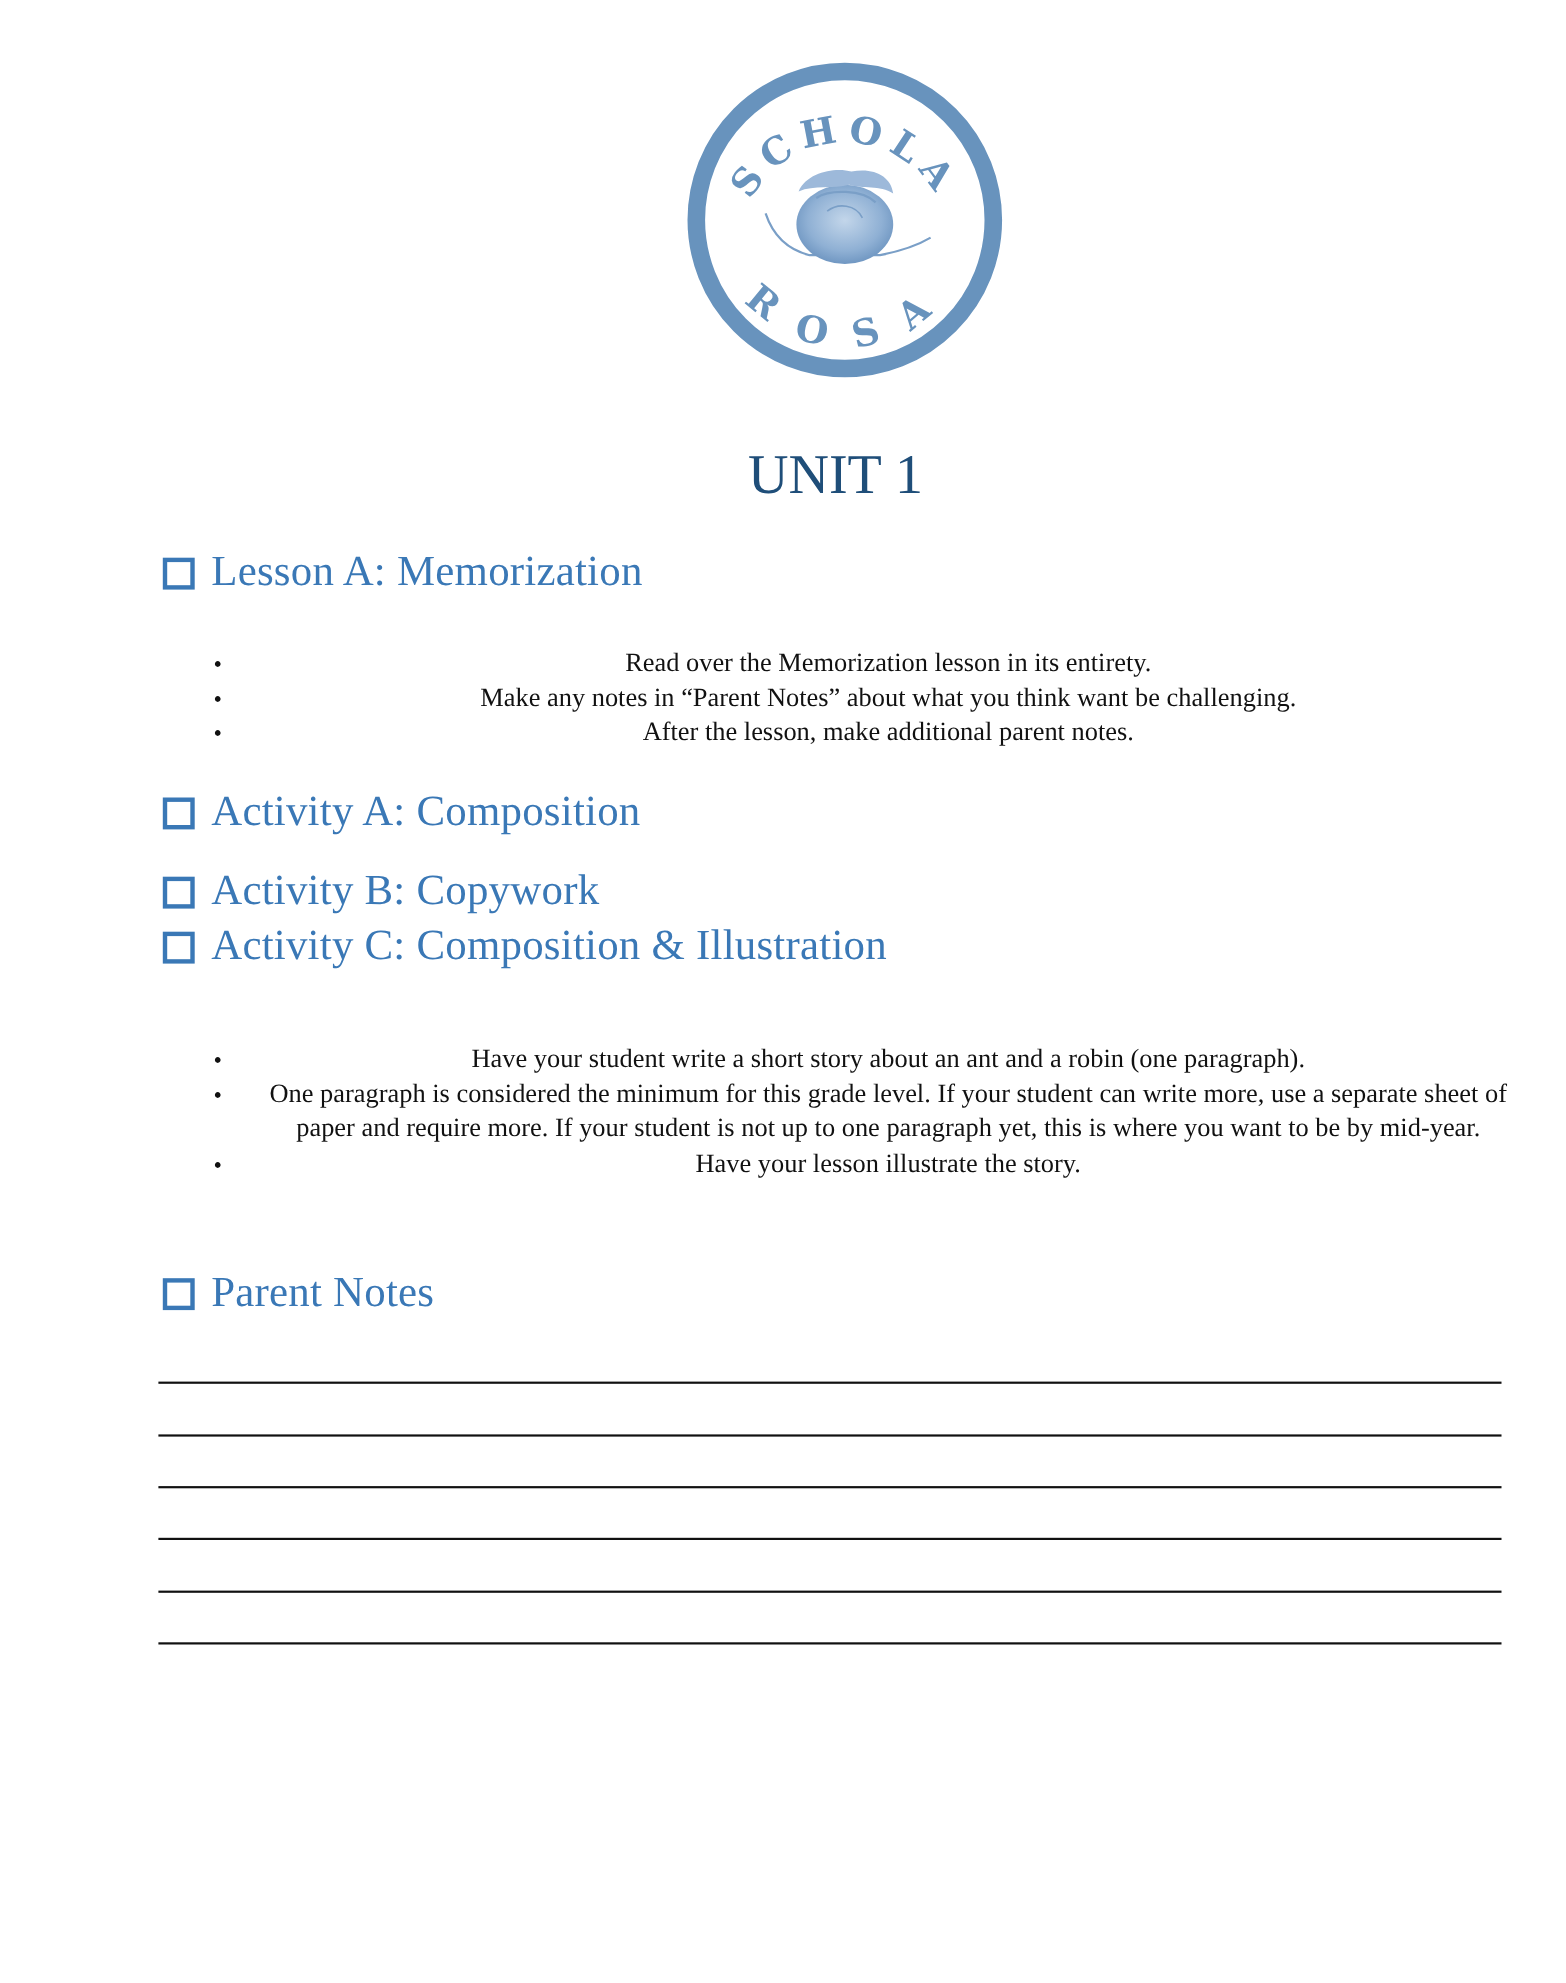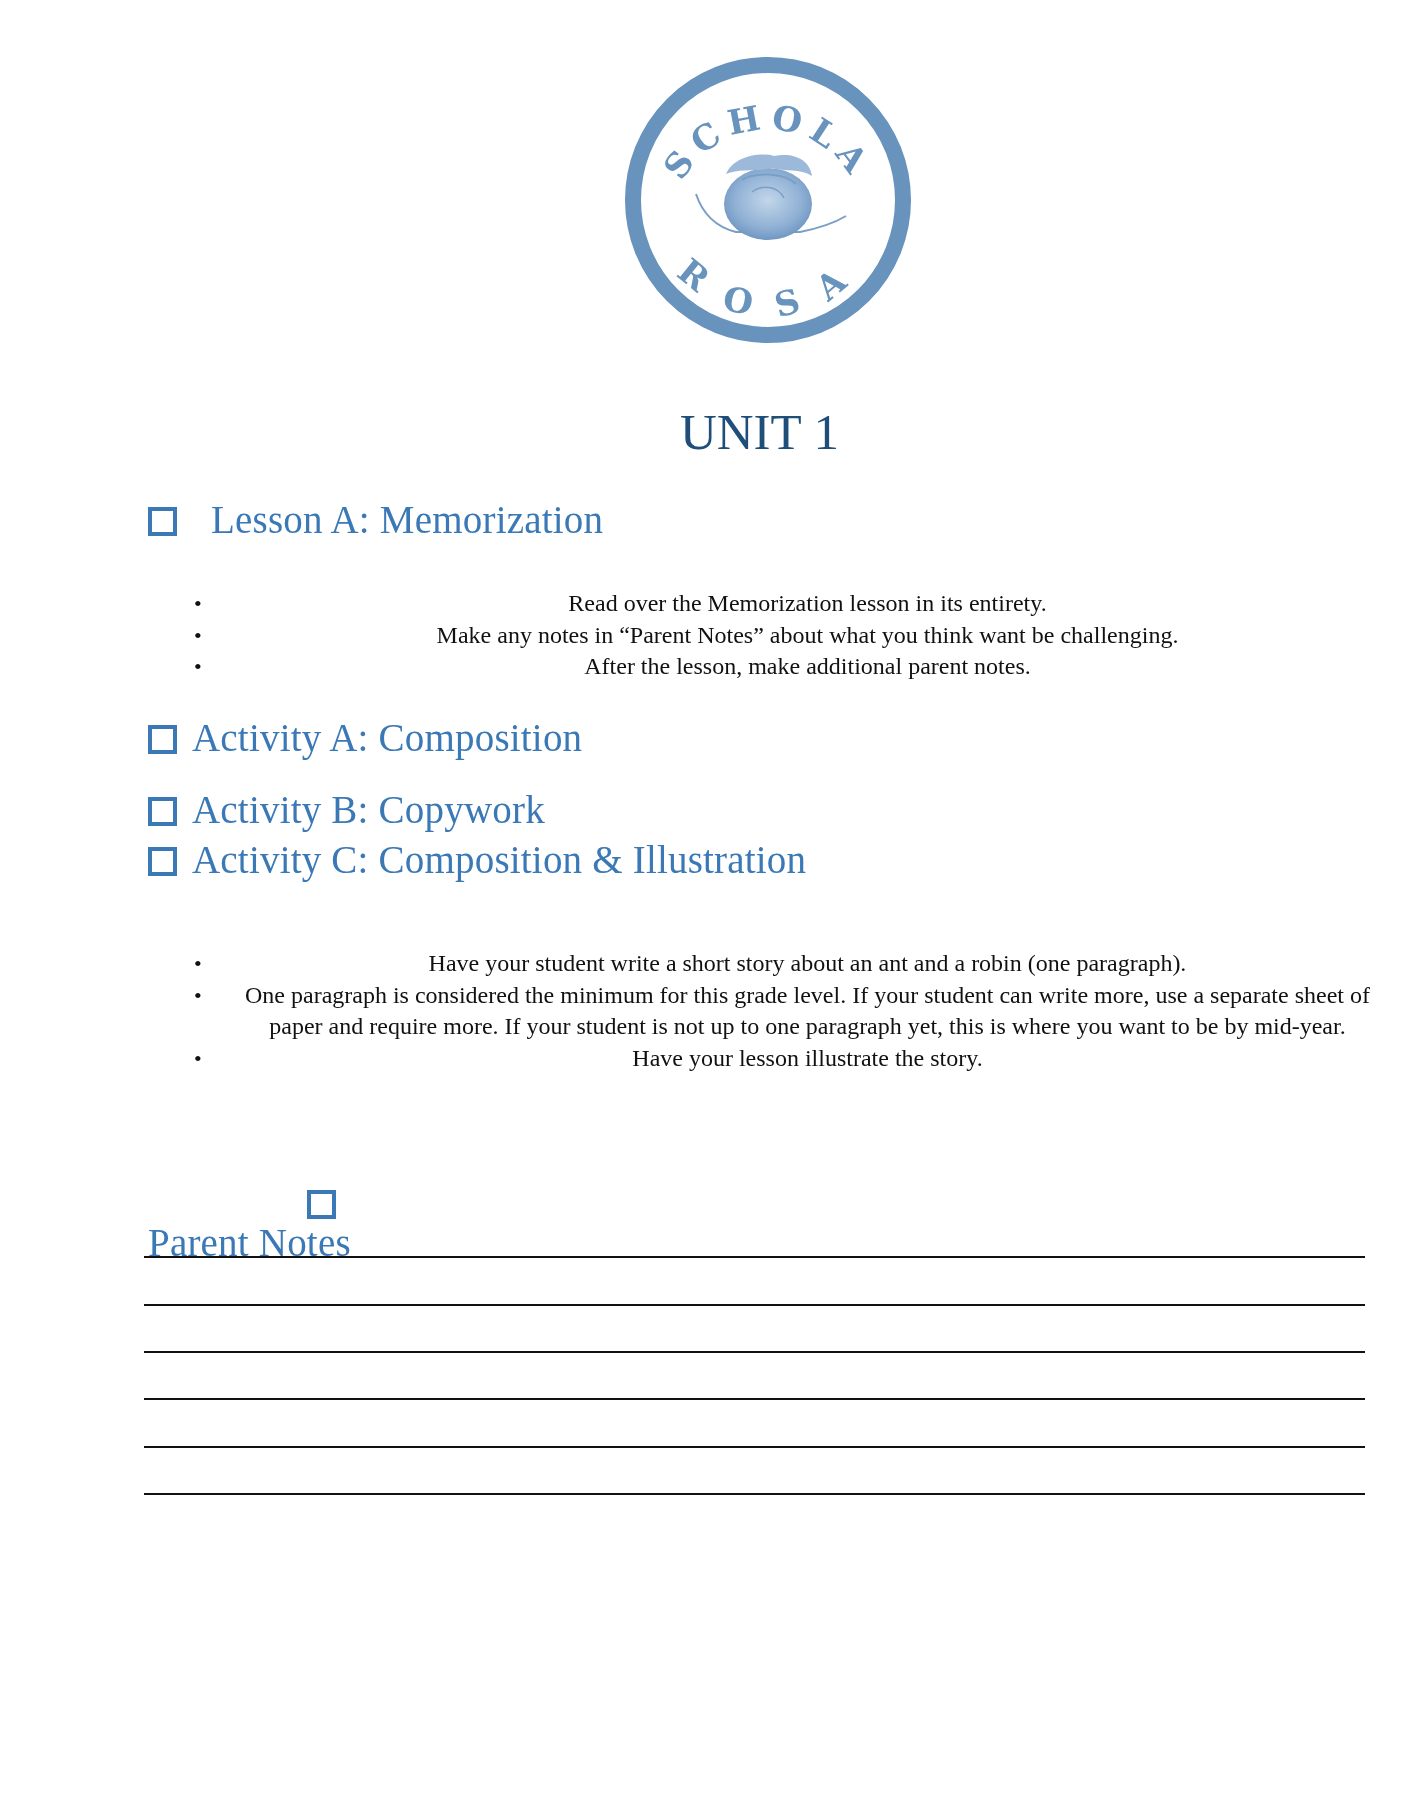--- a/index.html
+++ b/index.html
@@ -124,21 +124,21 @@
       <textPath href="#topArc" startOffset="50%" text-anchor="middle">SCHOLA</textPath>
     </text>
     <text font-family="DejaVu Serif, serif" font-weight="bold" font-size="34" fill="#6893bd" letter-spacing="16" dy="0">
       <textPath href="#botArc" startOffset="50%" text-anchor="middle" dominant-baseline="hanging">ROSA</textPath>
     </text>
   </svg>
 </div>
 
 <div class="unit-title">UNIT 1</div>
 
-<div class="heading" style="top: 500px; gap: 19px;">
+<div class="heading" style="top: 500px;">
   <span class="checkbox"></span>
   <span class="heading-text">Lesson A: Memorization</span>
 </div>
 
 <ul class="bullets" style="top: 588px;">
   <li>
     <span class="bullet-dot">•</span>
     <span class="item-text">Read over the Memorization lesson in its entirety.</span>
   </li>
   <li>
@@ -174,21 +174,21 @@
   <li>
     <span class="bullet-dot">•</span>
     <span class="item-text">One paragraph is considered the minimum for this grade level. If your student can write more, use a separate sheet of paper and require more. If your student is not up to one paragraph yet, this is where you want to be by mid-year.</span>
   </li>
   <li>
     <span class="bullet-dot">•</span>
     <span class="item-text">Have your lesson illustrate the story.</span>
   </li>
 </ul>
 
-<div class="heading" style="top: 1190px; flex-direction: column;">
+<div class="heading" style="top: 1155px;">
   <span class="checkbox"></span>
   <span class="heading-text">Parent Notes</span>
 </div>
 
 <div class="note-line" style="top: 1256px;"></div>
 <div class="note-line" style="top: 1304px;"></div>
 <div class="note-line" style="top: 1351px;"></div>
 <div class="note-line" style="top: 1398px;"></div>
 <div class="note-line" style="top: 1446px;"></div>
 <div class="note-line" style="top: 1493px;"></div>

